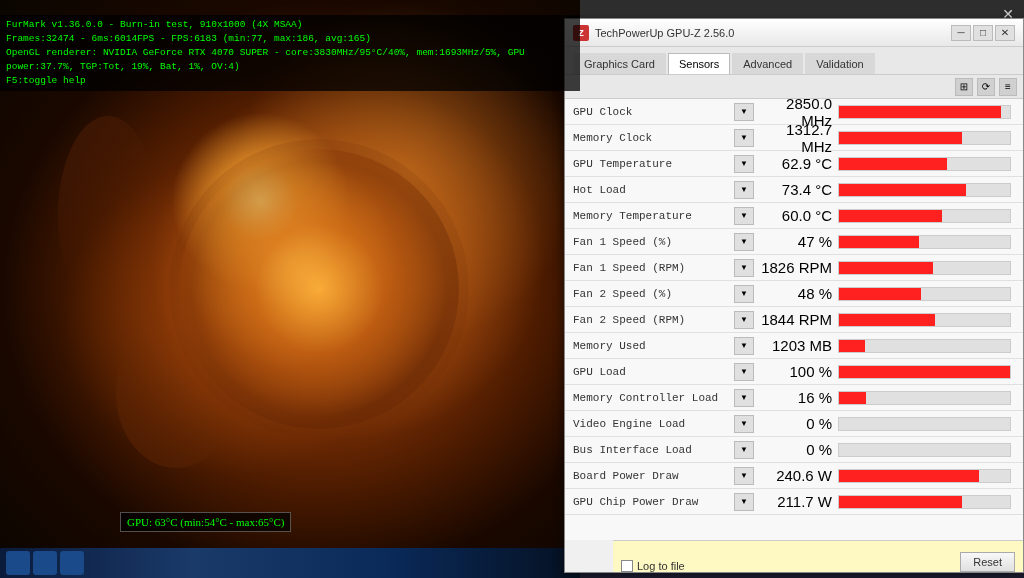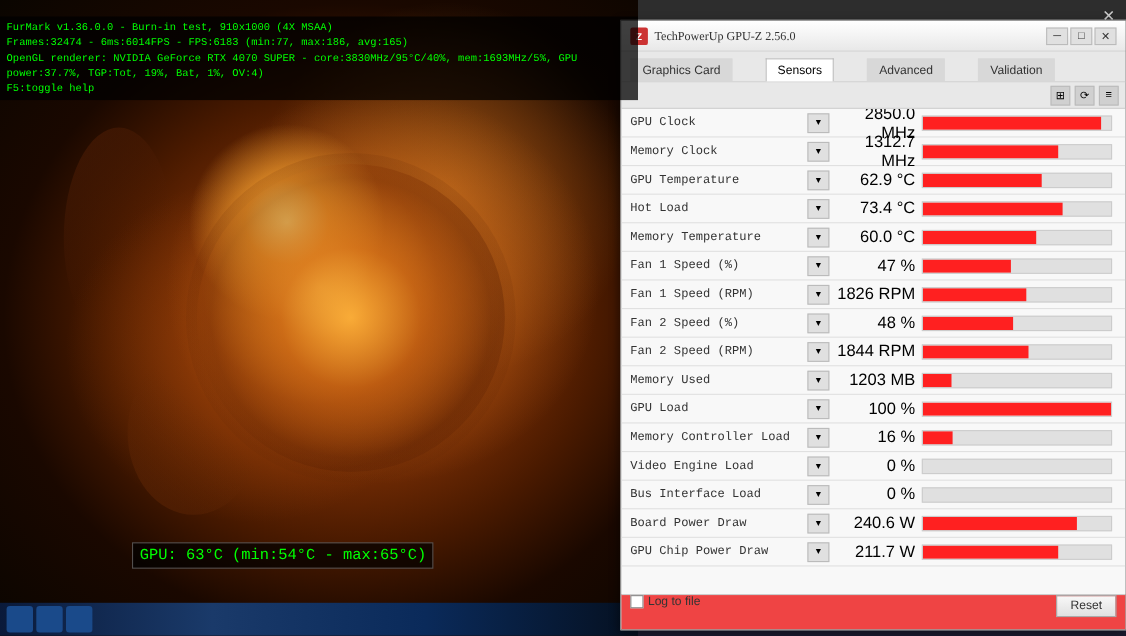--- a/index.html
+++ b/index.html
@@ -82,28 +82,28 @@
     #furmark-info p {
       color: #00ff00;
       font-size: 9.5px;
       line-height: 14px;
       font-family: 'Courier New', monospace;
     }
 
     
     #gpu-temp-overlay {
       position: absolute;
-      bottom: 61px;
+      bottom: 46px;
       left: 120px;
       background: rgba(0,0,0,0.7);
       border: 1px solid rgba(255,255,255,0.3);
       padding: 3px 6px;
       color: #00ff00;
-      font-size: 14px;
-      font-family: Liberation Mono, monospace;
+      font-size: 11px;
+      font-family: Liberation Serif, serif;
     }
 
     
     #gpuz-panel {
       position: absolute;
       top: 18px;
       right: 0;
       width: 460px;
       height: 555px;
       background: #f0f0f0;
@@ -131,21 +131,20 @@
       display: flex; align-items: center; justify-content: center;
       color: white;
       font-size: 9px;
       font-weight: bold;
     }
 
     #gpuz-titlebar .gpuz-title {
       font-size: 11px;
       color: #333;
       flex: 1;
-      font-family: Liberation Serif, serif;
     }
 
     .gpuz-win-btns {
       display: flex;
       gap: 2px;
     }
 
     .gpuz-win-btn {
       width: 20px; height: 16px;
       background: #e0e0e0;
@@ -157,21 +156,20 @@
     }
 
     #gpuz-tabs {
       height: 28px;
       background: #e8e8e8;
       display: flex;
       align-items: flex-end;
       padding: 0 8px;
       border-bottom: 1px solid #ccc;
       flex-shrink: 0;
-      gap: 28px;
     }
 
     .gpuz-tab {
       padding: 4px 10px;
       font-size: 11px;
       color: #333;
       cursor: pointer;
       border: 1px solid transparent;
       border-bottom: none;
       margin-right: 2px;
@@ -258,26 +256,27 @@
       overflow: hidden;
     }
 
     .sensor-bar {
       height: 100%;
       background: #ff2020;
     }
 
     #gpuz-footer {
       height: 32px;
-      background: #ef4444;
+      background: #fef9c3;
       border-top: 1px solid #ccc;
       display: flex;
-      align-items: flex-start;
+      align-items: flex-end;
       padding: 0 8px;
       flex-shrink: 0;
+      margin-left: 48px;
     }
 
     #gpuz-footer .log-checkbox {
       width: 12px; height: 12px;
       border: 1px solid #888;
       background: white;
       margin-right: 4px;
       display: flex; align-items: center; justify-content: center;
       cursor: pointer;
     }

